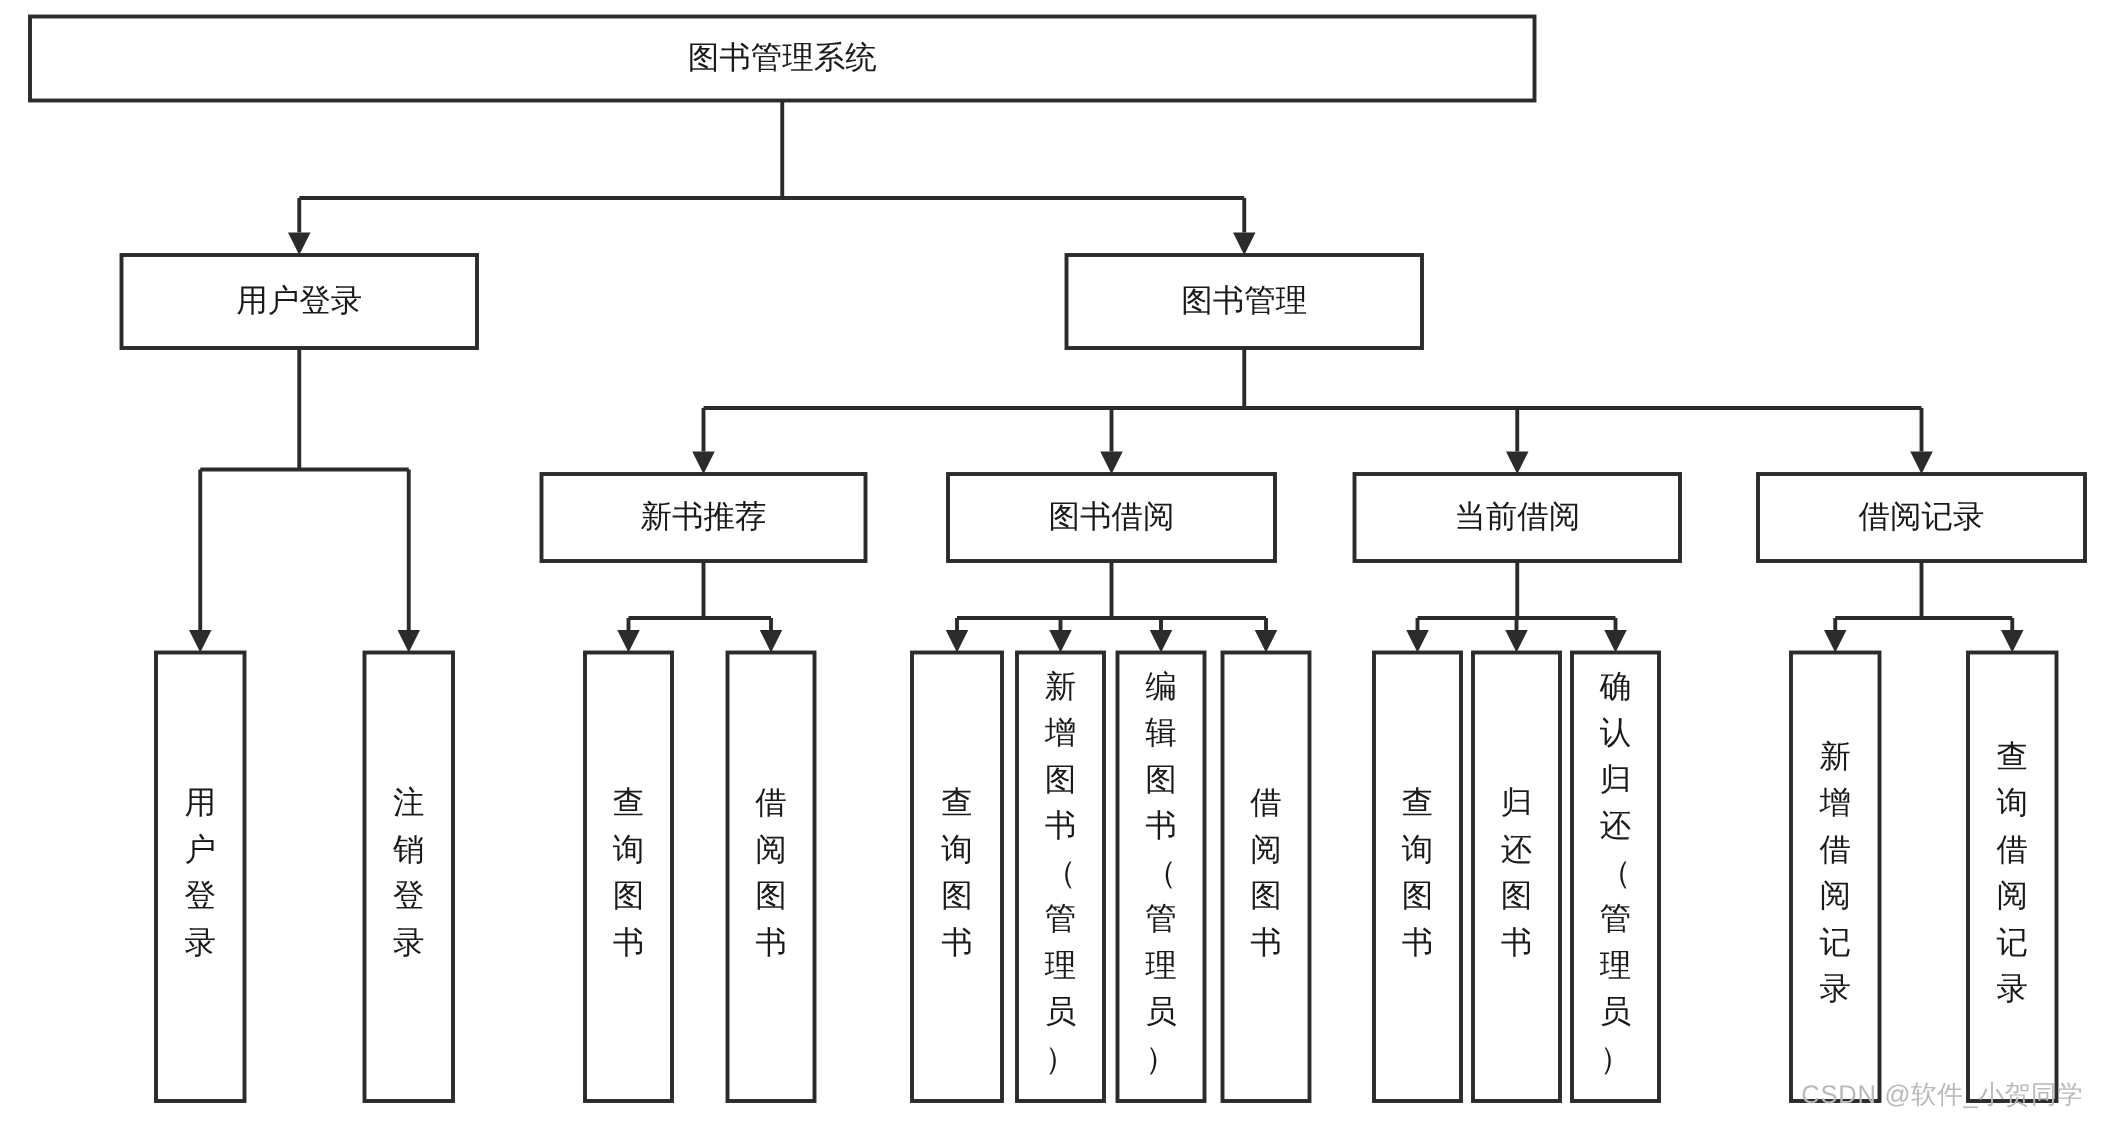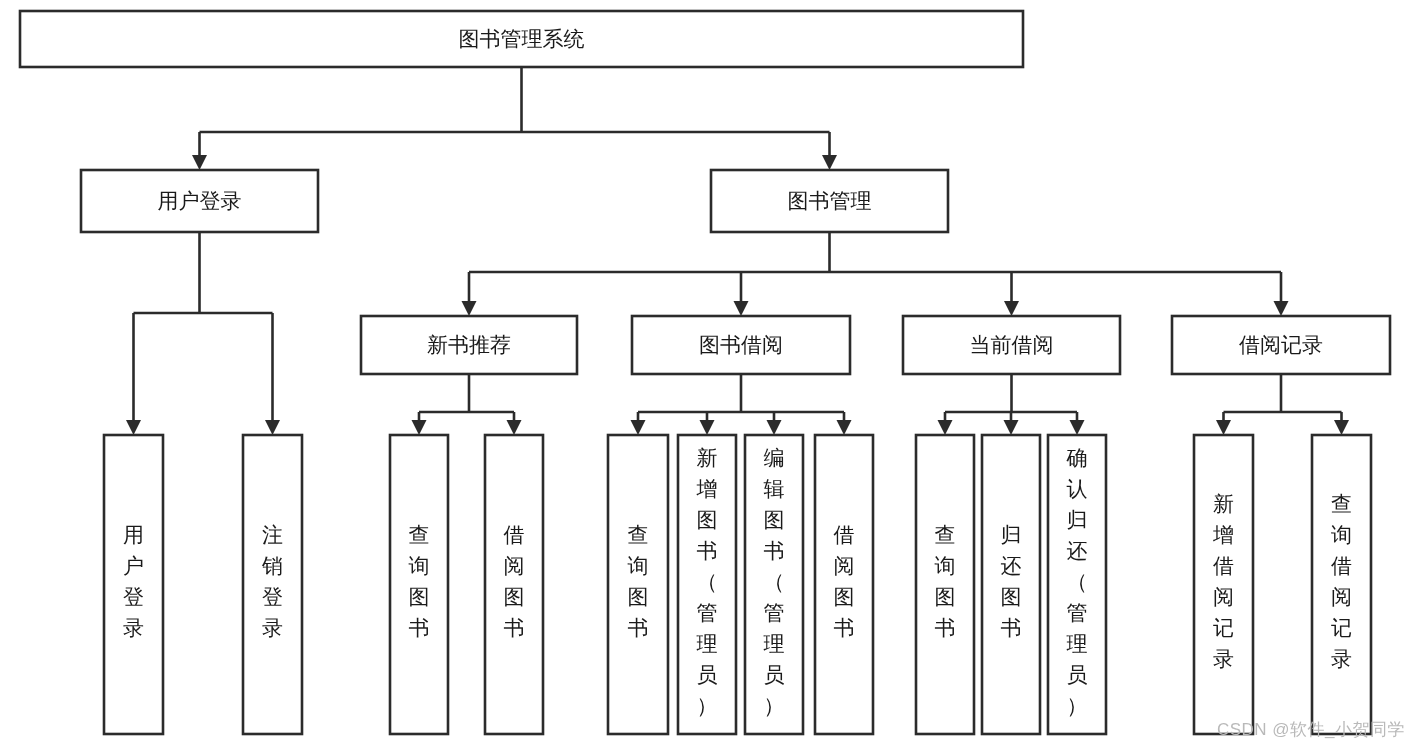--- a/index.html
+++ b/index.html
@@ -50,21 +50,21 @@
     stroke-width: 2.6;
     fill: none;
     stroke-linecap: butt;
   }
   .arrow-head {
     fill: #2b2b2b;
     stroke: none;
   }
   .watermark {
     position: absolute;
-    right: 0;
+    right: 16px;
     bottom: 6px;
     font-family: "Liberation Sans", "DejaVu Sans", sans-serif;
     font-size: 17px;
     color: #b9b9b9;
     letter-spacing: 0.5px;
     white-space: nowrap;
     user-select: none;
   }
 </style>
 </head>

